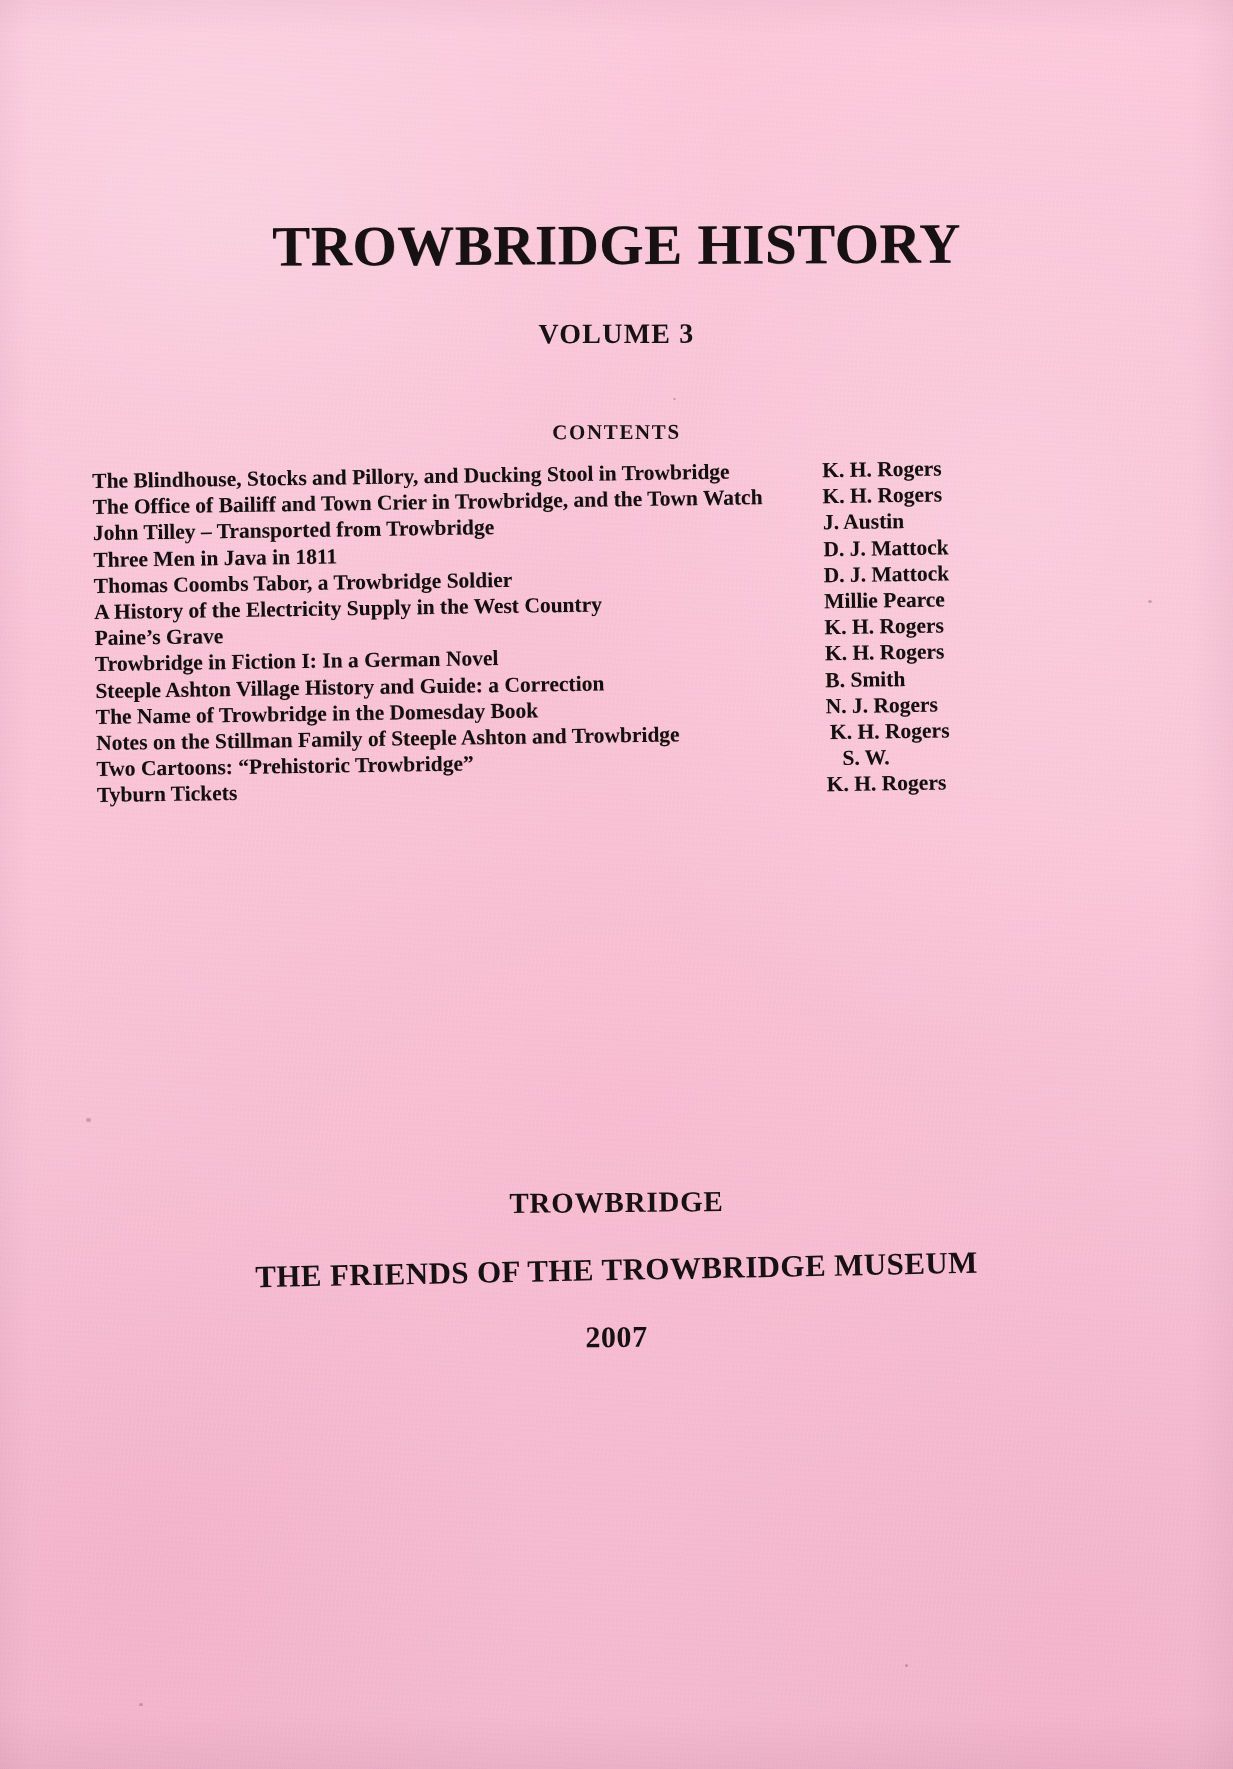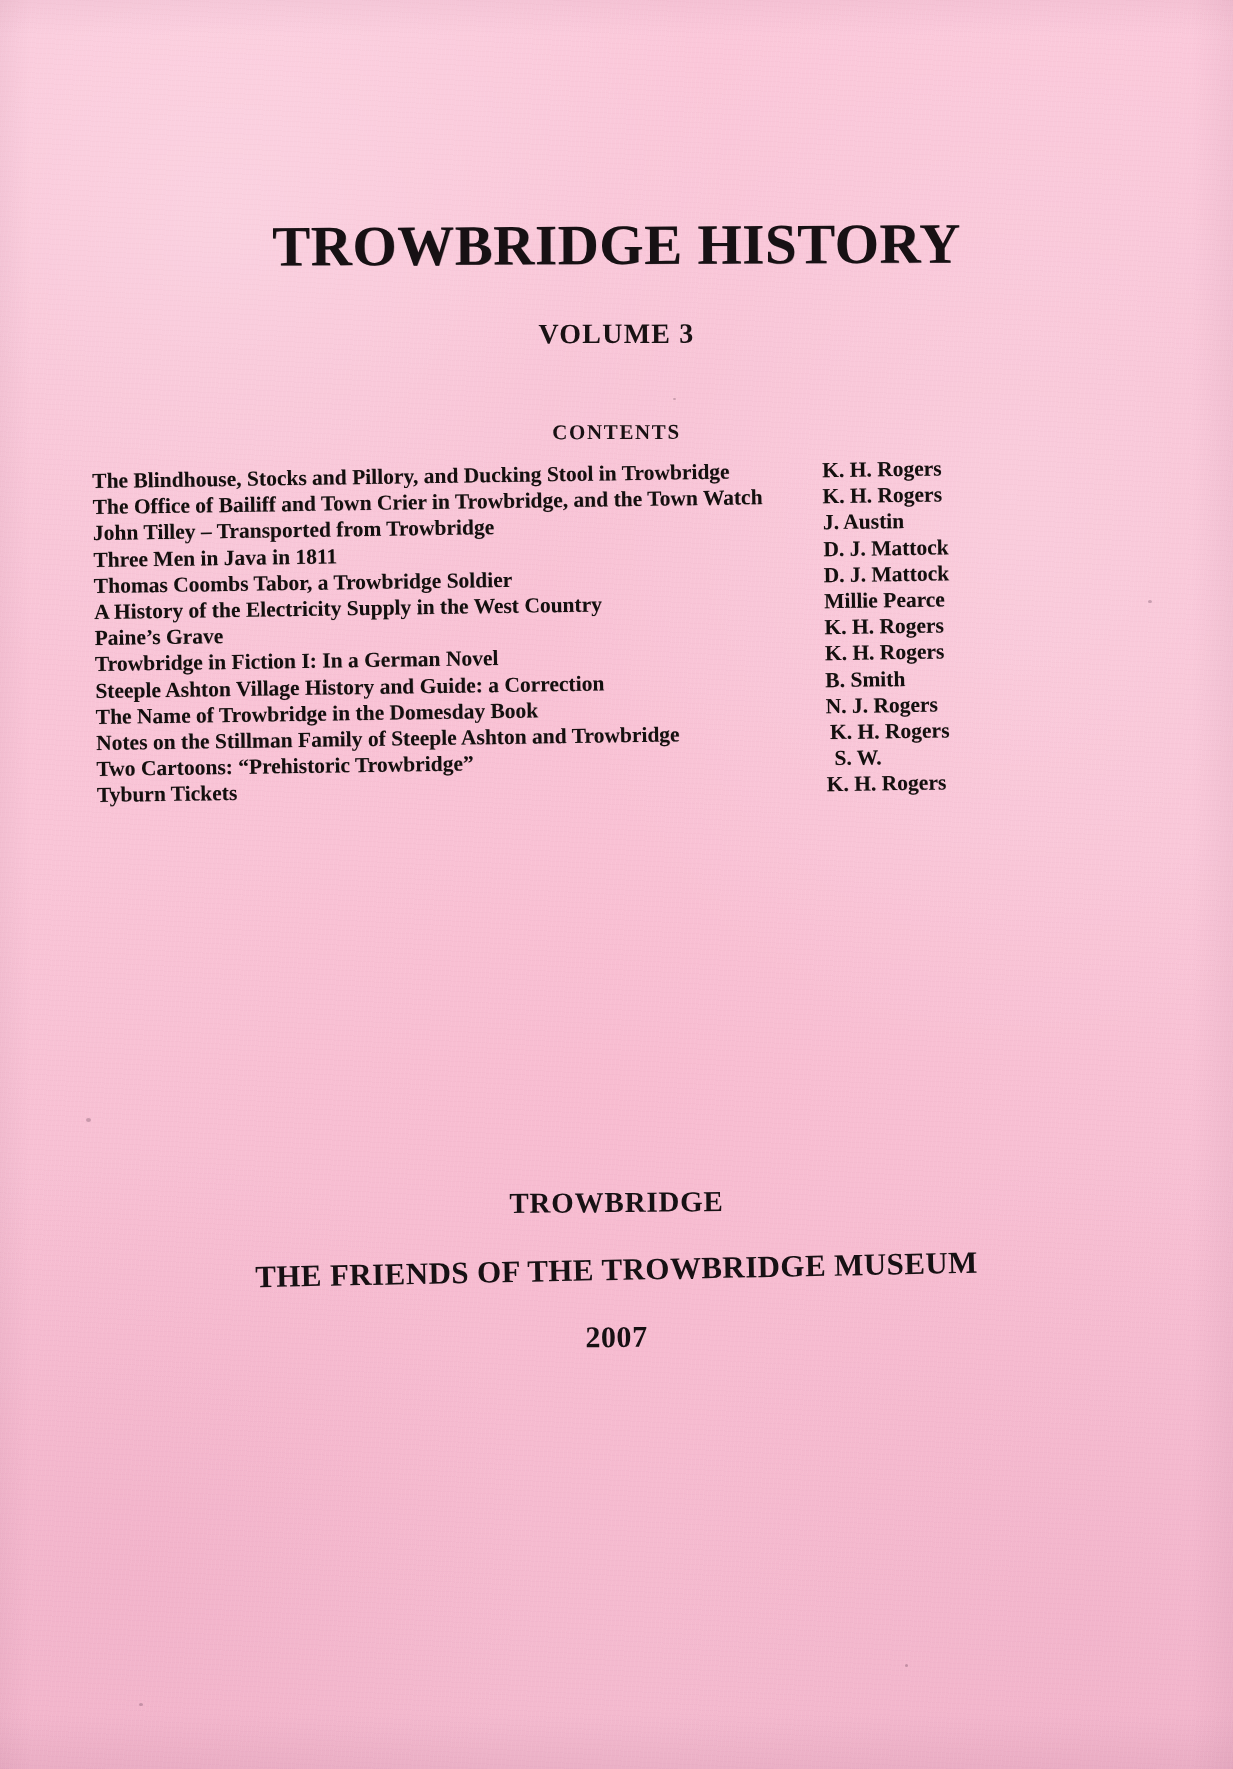--- a/index.html
+++ b/index.html
@@ -135,21 +135,21 @@
   .toc-row:nth-child(2) .toc-author { margin-left: 0px; }
   .toc-row:nth-child(3) .toc-author { margin-left: 0px; }
   .toc-row:nth-child(4) .toc-author { margin-left: 0px; }
   .toc-row:nth-child(5) .toc-author { margin-left: 0px; }
   .toc-row:nth-child(6) .toc-author { margin-left: 0px; }
   .toc-row:nth-child(7) .toc-author { margin-left: 0px; }
   .toc-row:nth-child(8) .toc-author { margin-left: 0px; }
   .toc-row:nth-child(9) .toc-author { margin-left: 0px; }
   .toc-row:nth-child(10) .toc-author { margin-left: 0px; }
   .toc-row:nth-child(11) .toc-author { margin-left: 4px; }
-  .toc-row:nth-child(12) .toc-author { margin-left: 8px; }
+  .toc-row:nth-child(12) .toc-author { margin-left: 16px; }
   .toc-row:nth-child(13) .toc-author { margin-left: 0px; }
 
   
   .imprint-town {
     position: absolute;
     top: 1186px;
     left: 0;
     width: 1233px;
     text-align: center;
     font-size: 29px;

